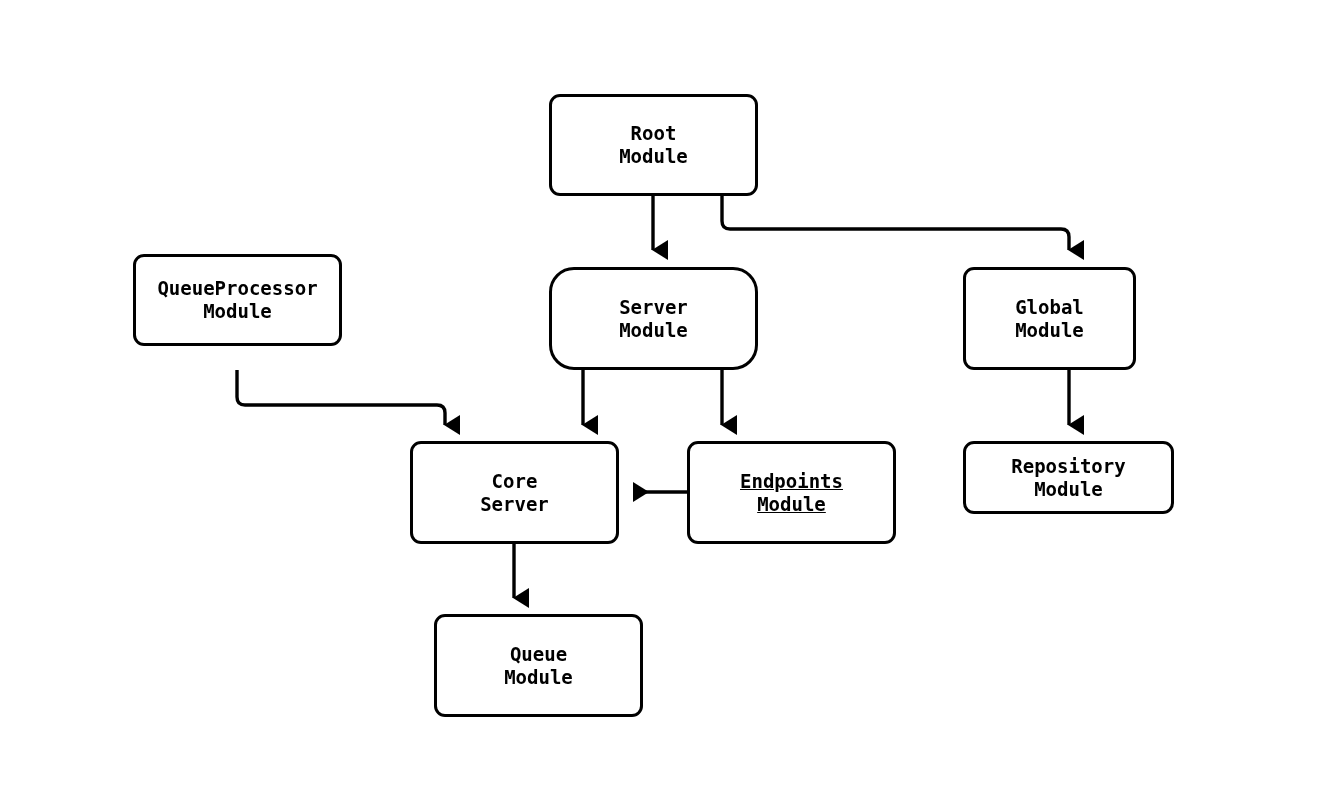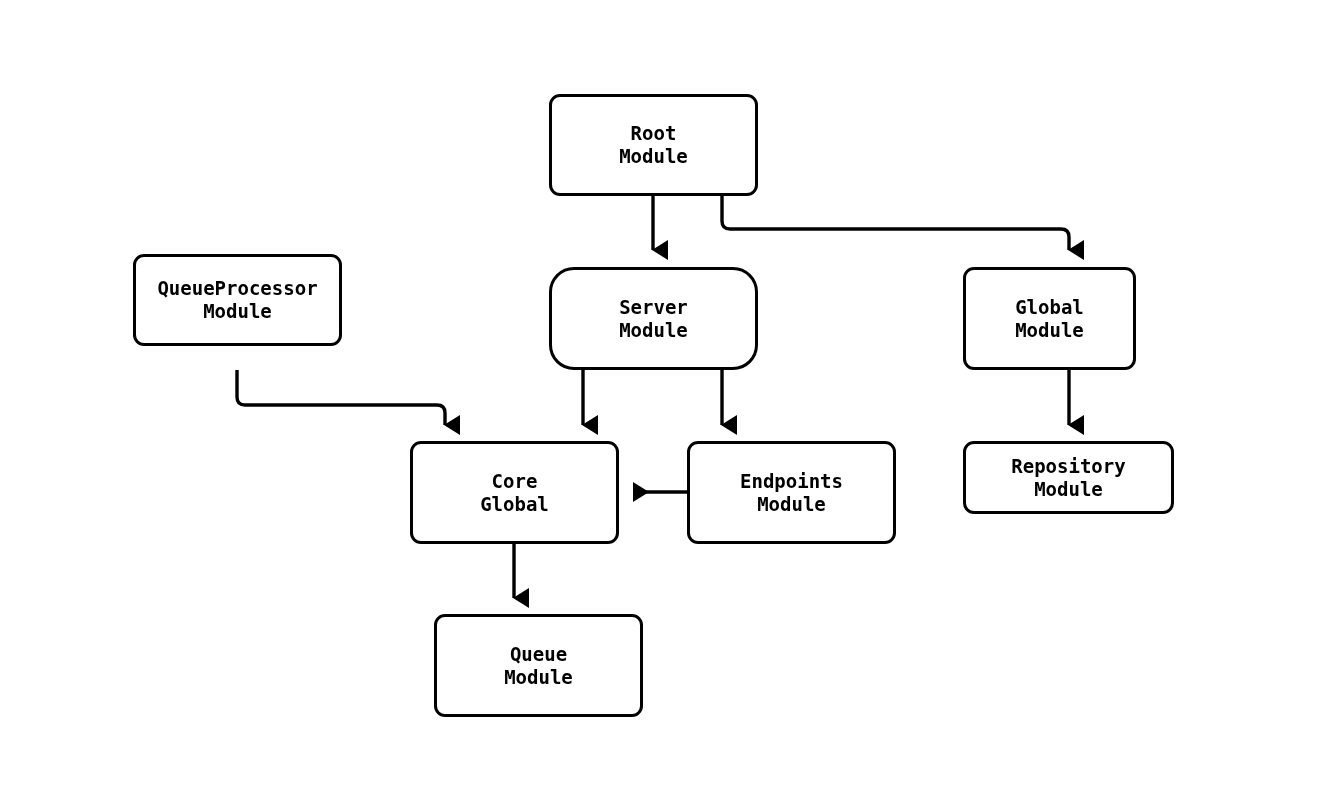--- a/index.html
+++ b/index.html
@@ -110,24 +110,24 @@
 Module</div>
   </div>
 
   <div class="node" style="left:963px; top:267px; width:173px; height:103px;">
     <div class="node-label">Global
 Module</div>
   </div>
 
   <div class="node" style="left:410px; top:441px; width:209px; height:103px;">
     <div class="node-label">Core
-Global</div>
+Server</div>
   </div>
 
-  <div class="node" style="left:687px; top:441px; width:209px; height:103px;">
+  <div class="node" style="left:687px; top:441px; width:209px; height:103px;text-decoration:underline;">
     <div class="node-label">Endpoints
 Module</div>
   </div>
 
   <div class="node" style="left:963px; top:441px; width:211px; height:73px;">
     <div class="node-label">Repository
 Module</div>
   </div>
 
   <div class="node" style="left:410px; top:614px; width:209px; height:103px;margin-left:24px;">

